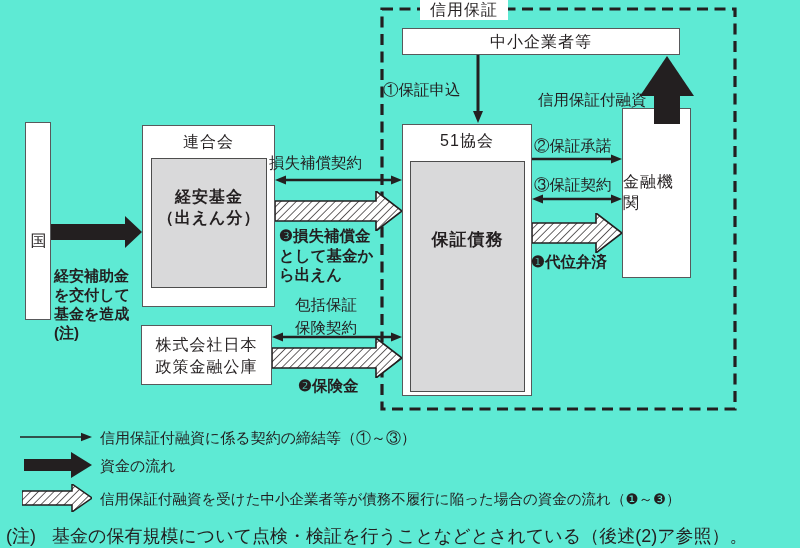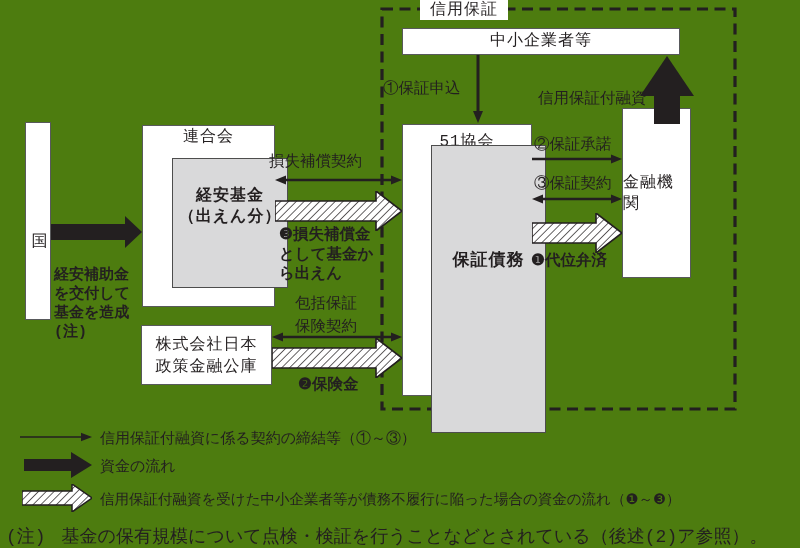--- a/index.html
+++ b/index.html
@@ -1,28 +1,28 @@
 <!DOCTYPE html>
 <html><head>
 <meta charset="utf-8">
 <style>
   html,body{margin:0;padding:0;background:#ffffff;}
   .stage{
-    position:relative;width:800px;height:548px;background:#4d7c0f;
-    font-family:Liberation Mono, monospace;
+    position:relative;width:800px;height:548px;background:#5eead4;
+    font-family:Liberation Sans, sans-serif;
     color:#231f20;overflow:hidden;
   }
   .abs{position:absolute;}
   .box{
     position:absolute;border:1px solid #58595b;background:#ffffff;
     box-sizing:border-box;font-size:16px;letter-spacing:1px;
   }
   .graybox{
     position:absolute;border:1px solid #4d4d4d;background:#d9d9da;
-    box-sizing:border-box;text-align:center;font-weight:bold;margin-left:21px;
+    box-sizing:border-box;text-align:center;font-weight:bold;
   }
   .lbl{position:absolute;font-size:15.5px;line-height:19.5px;white-space:nowrap;}
   .bold{font-weight:bold;}
   .ctr{text-align:center;}
   .vtext{writing-mode:vertical-rl;text-orientation:upright;}
   .legend-label{font-size:15px;white-space:nowrap;}
   .note{position:absolute;left:6px;top:524px;font-size:18px;display:flex;gap:16px;white-space:nowrap;}
 </style>
 </head>
 <body>
@@ -44,36 +44,36 @@
   <div class="abs" style="left:420px;top:0;background:#fff;padding:0 10px;font-size:16px;letter-spacing:1px;line-height:20px">信用保証</div>
 
   <div class="box ctr" style="left:402px;top:28px;width:278px;height:27px;line-height:25px">
     <span>中小企業者等</span>
   </div>
 
   <div class="box" style="left:25px;top:122px;width:26px;height:198px;display:flex;align-items:center;justify-content:center">
     <span class="vtext">国</span>
   </div>
 
-  <div class="box ctr" style="left:142px;top:125px;width:133px;height:182px;">
+  <div class="box ctr" style="left:142px;top:125px;width:133px;height:182px;padding-top:6px">
     <span>連合会</span>
     <div class="graybox" style="left:8px;top:32px;width:116px;height:130px;font-size:16px;line-height:21px;padding-top:27px">
       <div>経安基金</div>
       <div>（出えん分）</div>
     </div>
   </div>
 
   <div class="box ctr" style="left:141px;top:325px;width:131px;height:60px;line-height:22px;padding-top:8px">
     <div>株式会社日本</div>
     <div>政策金融公庫</div>
   </div>
 
   <div class="box ctr" style="left:402px;top:124px;width:130px;height:272px;padding-top:6px">
     <span>51協会</span>
-    <div class="graybox" style="left:7px;top:20px;width:115px;height:288px;font-size:17px;padding-top:102px">
+    <div class="graybox" style="left:7px;top:36px;width:115px;height:231px;font-size:17px;padding-top:66px">
       <span>保証債務</span>
     </div>
   </div>
 
   <div class="box" style="left:622px;top:108px;width:69px;height:170px;display:flex;align-items:center;justify-content:flex-start">
     <span>金融機関</span>
   </div>
 
   <svg class="abs" style="left:470px;top:55px" width="16" height="68">
     <line x1="8" y1="0" x2="8" y2="59" stroke="#231f20" stroke-width="3"></line>

